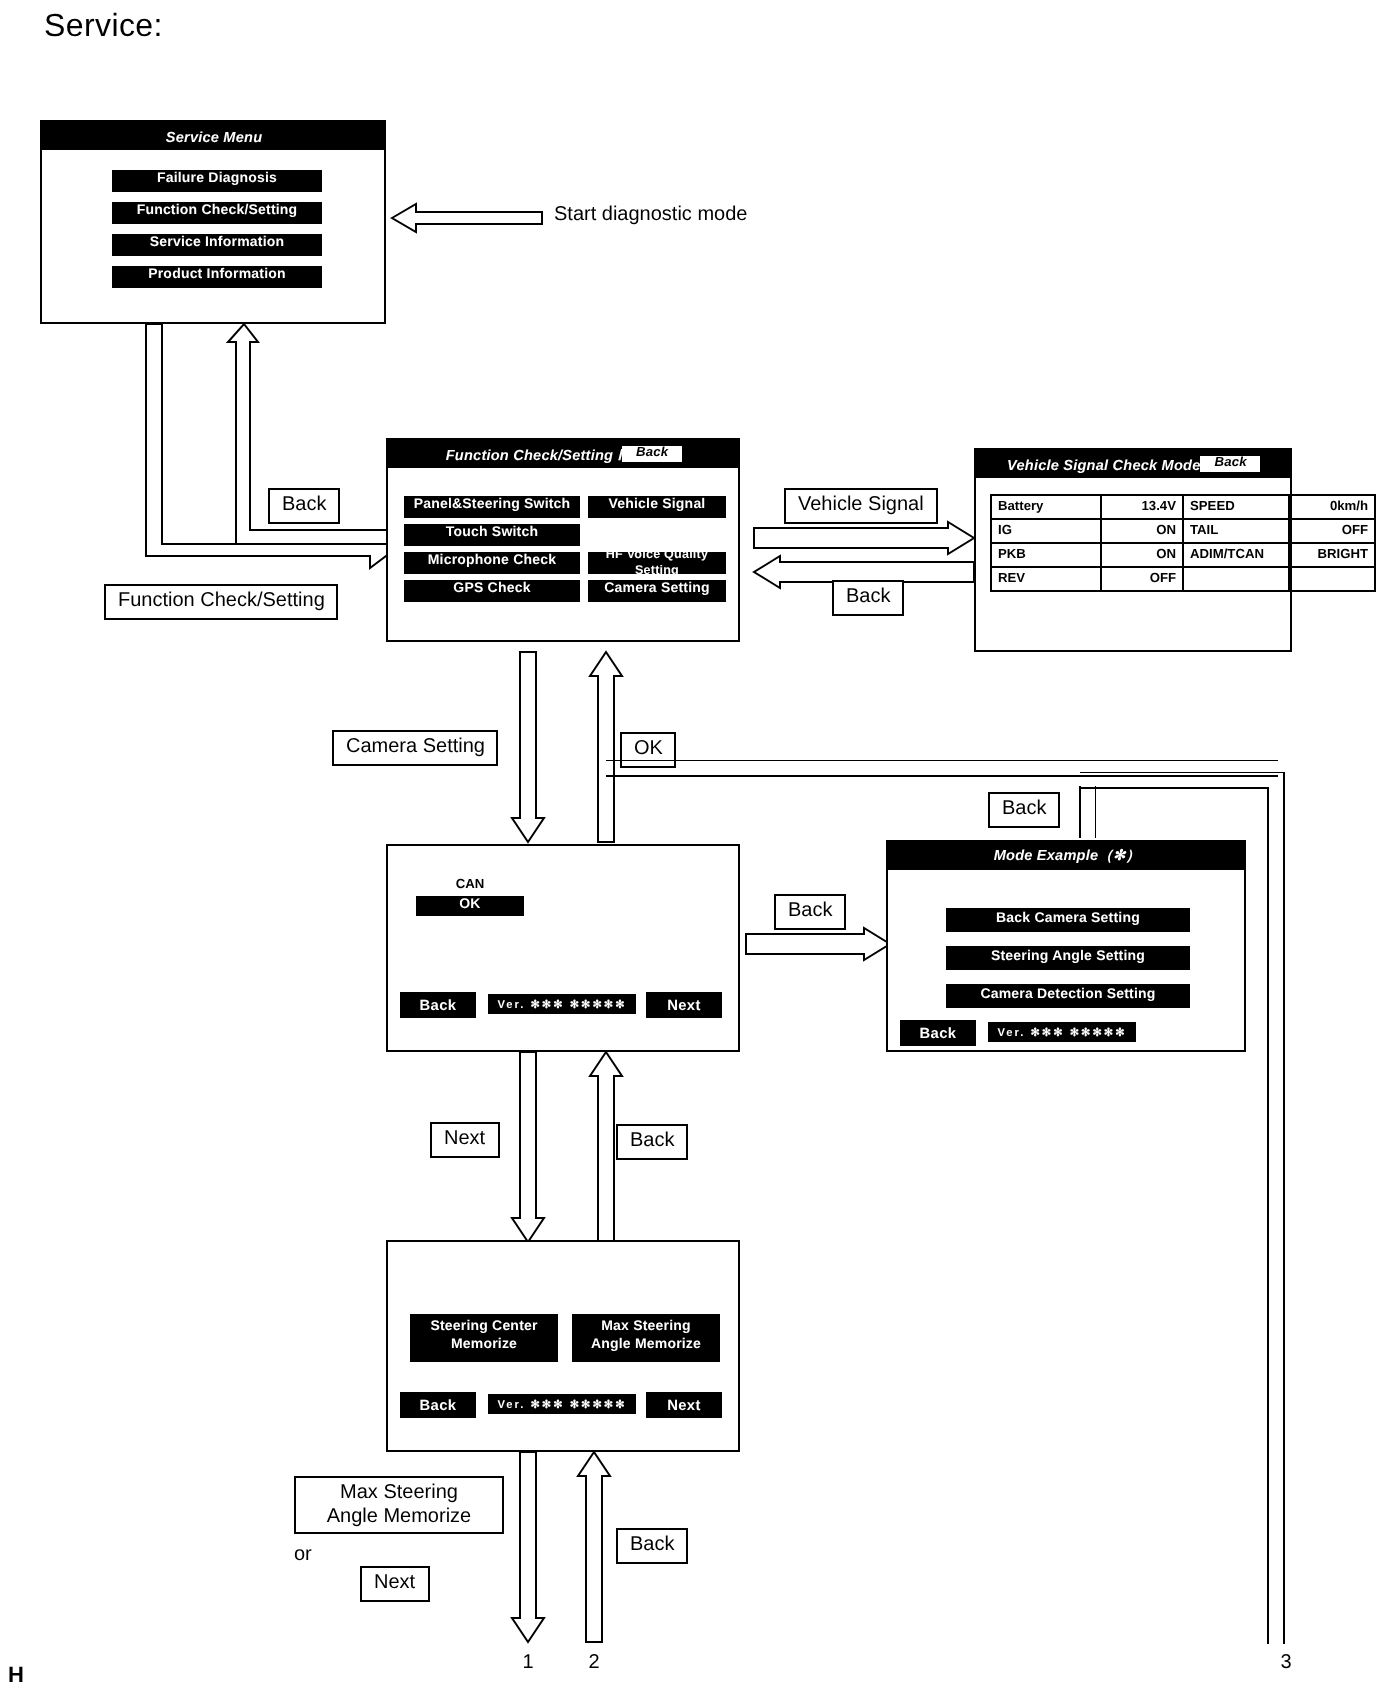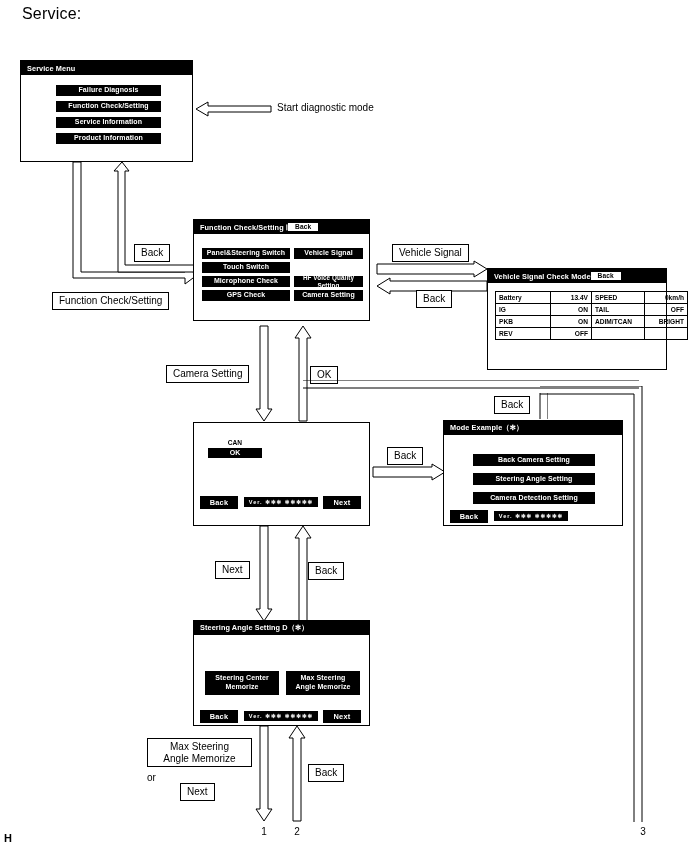--- a/index.html
+++ b/index.html
@@ -41,24 +41,25 @@
     box-sizing: border-box;
   }
   .panel-title {
     background: #000000;
     color: #ffffff;
     font-size: 7.3px;
     font-weight: bold;
     padding: 3px 5px 3px 6px;
     display: flex;
     align-items: center;
-    justify-content: flex-start;
+    justify-content: center;
     height: 14px;
     box-sizing: border-box;
     letter-spacing: 0.1px;
+    font-style: italic;
   }
   .panel-title .ttl { white-space: nowrap; }
   .title-back {
     background: #ffffff;
     color: #000000;
     font-size: 6.6px;
     font-weight: bold;
     padding: 1px 7px;
     line-height: 1;
     letter-spacing: 0.1px;
@@ -214,21 +215,21 @@
 
 <div class="abs lbl-box" style="left:392px; top:244px;">Vehicle Signal</div>
 <svg class="abs arrow-svg" style="left:377px; top:261px;" width="110" height="16" viewBox="0 0 110 16">
   <polygon points="0,3 97,3 97,0 110,8 97,16 97,13 0,13"></polygon>
 </svg>
 <svg class="abs arrow-svg" style="left:377px; top:278px;" width="110" height="16" viewBox="0 0 110 16">
   <polygon points="110,3 13,3 13,0 0,8 13,16 13,13 110,13"></polygon>
 </svg>
 <div class="abs lbl-box" style="left:416px; top:290px;">Back</div>
 
-<div class="abs panel" style="left:487px; top:224px; width:180px; height:102px;margin-top:44px;">
+<div class="abs panel" style="left:487px; top:224px; width:159px; height:102px;">
   <div class="panel-title">
     <span class="ttl">Vehicle Signal Check Mode</span>
     <span class="title-back">Back</span>
   </div>
   <div class="panel-body">
     <table class="sig-table abs" style="left:7px; top:8px; width:164px;">
       <tbody>
         <tr>
           <td class="lbl" style="width:48px;">Battery</td>
           <td class="val" style="width:34px;">13.4V</td>
@@ -319,23 +320,20 @@
   <polygon points="5,0 13,0 13,83 17,83 9,95 1,83 5,83"></polygon>
 </svg>
 <div class="abs lbl-box" style="left:215px; top:561px;">Next</div>
 
 <svg class="abs arrow-svg" style="left:294px; top:526px;" width="18" height="96" viewBox="0 0 18 96">
   <polygon points="9,0 17,12 13,12 13,95 5,95 5,12 1,12"></polygon>
 </svg>
 <div class="abs lbl-box" style="left:308px; top:562px;">Back</div>
 
 <div class="abs panel" style="left:193px; top:620px; width:177px; height:106px;">
-  <div class="panel-title">
-    <span class="ttl">Steering Angle Setting D（✻）</span>
-  </div>
   <div class="panel-body">
     <div class="abs scr-btn" style="left:11px; top:36px; width:74px; height:24px; flex-direction:column;">
       <span>Steering Center</span>
       <span>Memorize</span>
     </div>
     <div class="abs scr-btn" style="left:92px; top:36px; width:74px; height:24px; flex-direction:column;">
       <span>Max Steering</span>
       <span>Angle Memorize</span>
     </div>
 

